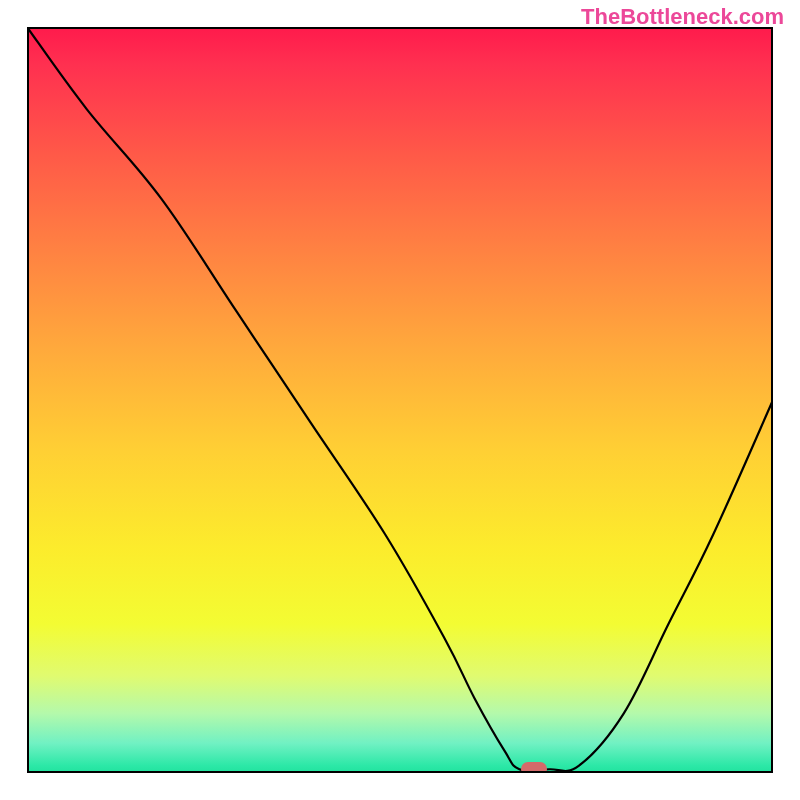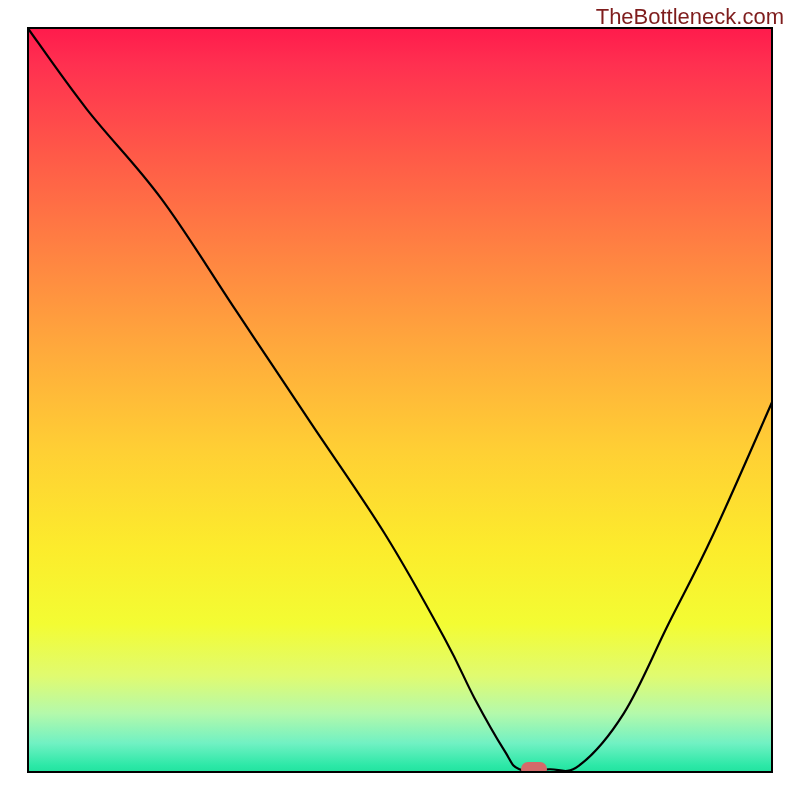--- a/index.html
+++ b/index.html
@@ -13,22 +13,22 @@
   .container {
     position: relative;
     width: 800px;
     height: 800px;
   }
   .watermark {
     position: absolute;
     top: 4px;
     right: 16px;
     font-size: 22px;
-    font-weight: 400;
-    color: #7f1d1d;
+    font-weight: 700;
+    color: #ec4899;
     z-index: 10;
     margin-left: 44px;
   }
   .plot-area {
     position: absolute;
     left: 27px;
     top: 27px;
     width: 746px;
     height: 746px;
     overflow: hidden;

